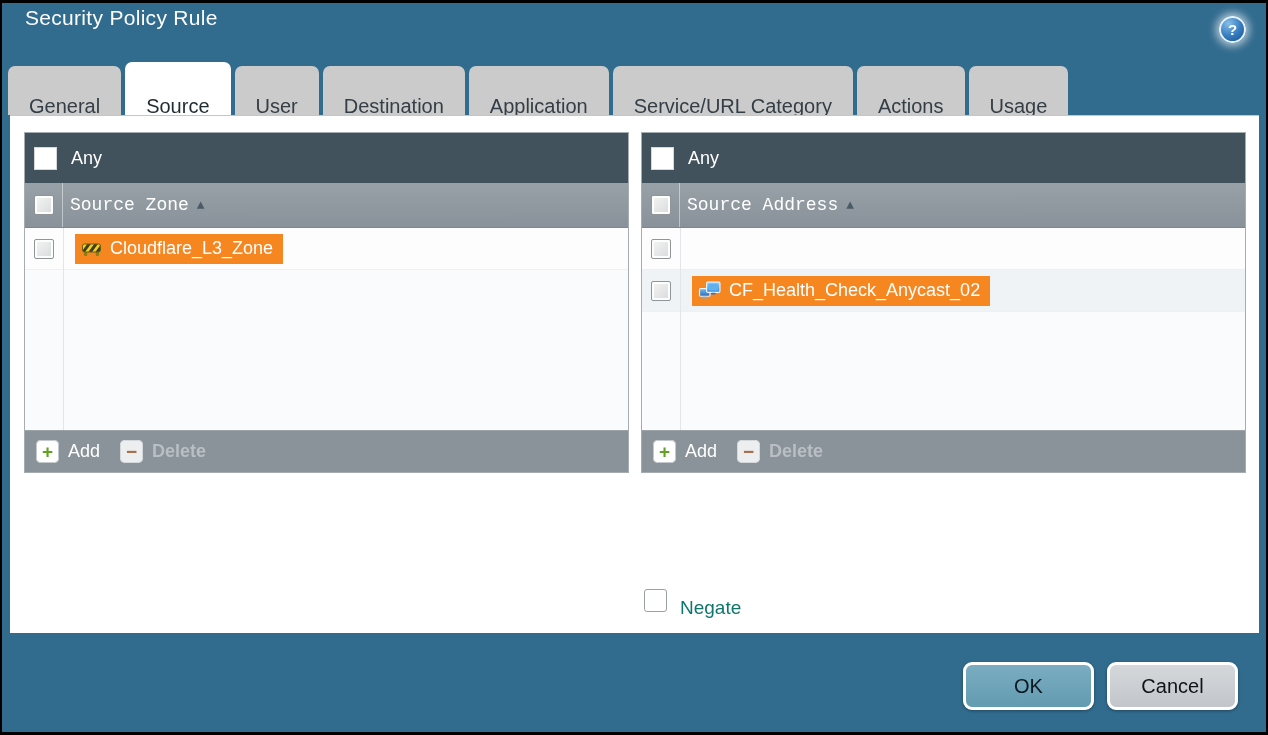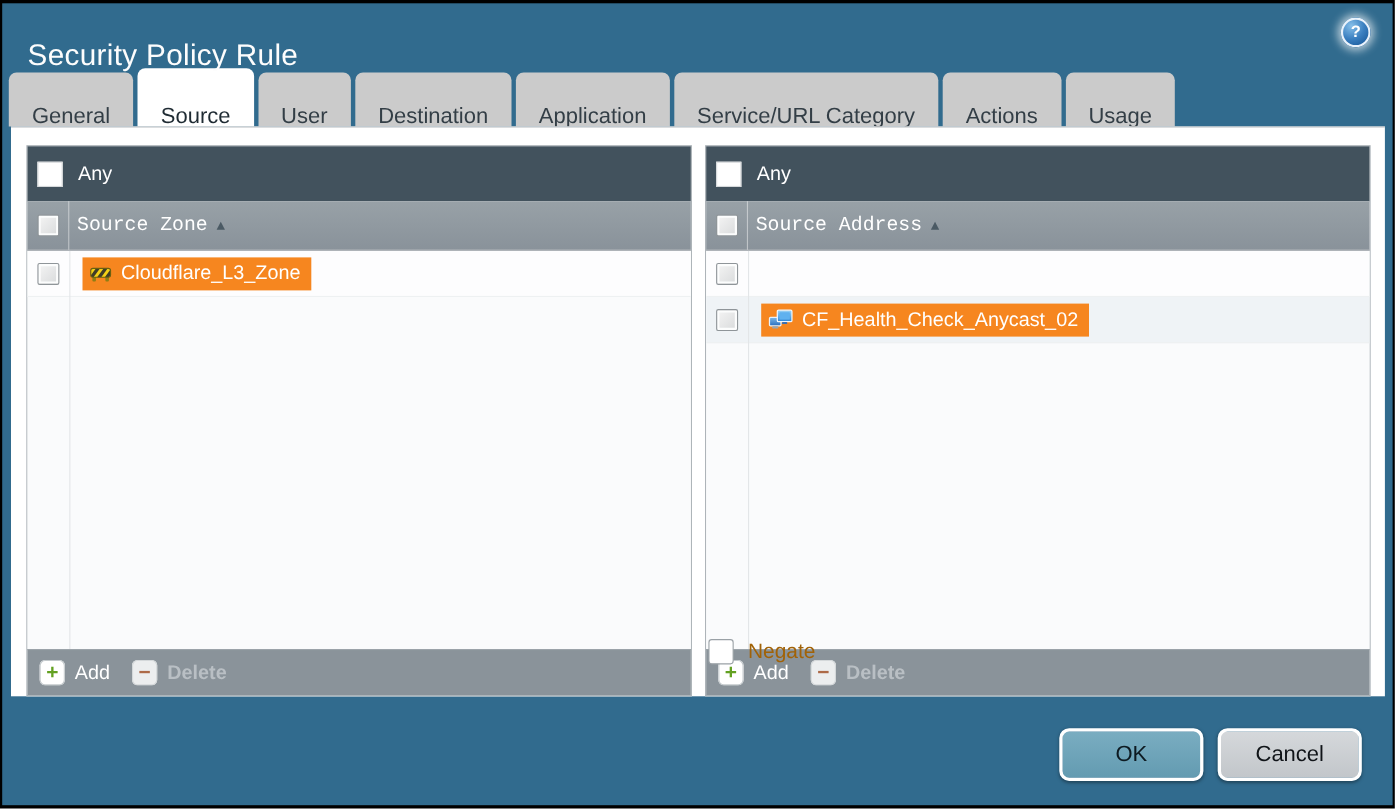--- a/index.html
+++ b/index.html
@@ -7,22 +7,22 @@
   body { background:#000; font-family:"Liberation Sans", sans-serif; position:relative; }
 
   .dialog-frame {
     position:absolute; left:2px; top:3px; right:2px; bottom:3px;
     background:#316b8e;
   }
 
   
   .titlebar { height:58px; position:relative; }
   .title-text {
-    position:absolute; left:23px; top:32px;
-    color:#fdfdfd; font-size:27px; letter-spacing:.3px;
+    position:absolute; left:23px; top:3px;
+    color:#fdfdfd; font-size:21px; letter-spacing:.3px;
   }
   .help-icon {
     position:absolute; top:13px; right:20px;
     width:27px; height:27px; border-radius:50%;
     background:radial-gradient(circle at 35% 28%, #86bfe9 0%, #3a7fc0 45%, #1b5c9d 80%);
     box-shadow:0 0 8px 3px rgba(255,255,255,.65), inset 0 0 0 2px #e9f2fb;
     color:#fff; font-weight:bold; font-size:15px;
     display:flex; align-items:center; justify-content:center;
     cursor:pointer;
   }
@@ -38,21 +38,21 @@
     background:#fff; color:#1f2b33; height:53px; line-height:56px;
   }
 
   
   .content {
     background:#fff; height:518px; position:relative;
     margin:0 7px 0 8px; border-top:1px solid #c3c7ca;
   }
   .panels { display:flex; padding:16px 13px 0 14px; gap:12px; }
   .panel {
-    flex:1; height:501px; border:1px solid #a6adb2;
+    flex:1; height:341px; border:1px solid #a6adb2;
     display:flex; flex-direction:column; background:#fbfcfd;
   }
 
   .any-header {
     height:50px; background:#42525d; display:flex; align-items:center;
     padding-left:9px; flex:0 0 auto;
   }
   .any-checkbox {
     width:23px; height:23px; background:#fff; border:1px solid #d6d9db;
     cursor:pointer;
@@ -110,21 +110,21 @@
   .footer-btn.disabled .footer-btn-label { color:#b9bfc4;font-weight:bold; }
 
   .negate-row {
     position:absolute; left:634px; top:465px;
     display:flex; align-items:center; gap:13px;
   }
   .negate-checkbox {
     width:23px; height:23px; background:#fff; border:1px solid #9aa1a6;
     border-radius:3px; cursor:pointer;
   }
-  .negate-label { font-size:19px; color:#a16207; }
+  .negate-label { font-size:19px; color:#0f766e;margin-top:16px; }
 
   
   .bottom-bar {
     height:99px; display:flex; justify-content:flex-end; align-items:flex-start;
     padding:29px 28px 0 0; gap:13px;
   }
   .dlg-btn {
     width:131px; height:48px; border-radius:9px; border:3px solid #fff;
     font-size:20px; font-family:"Liberation Sans", sans-serif;
     display:flex; align-items:center; justify-content:center;

